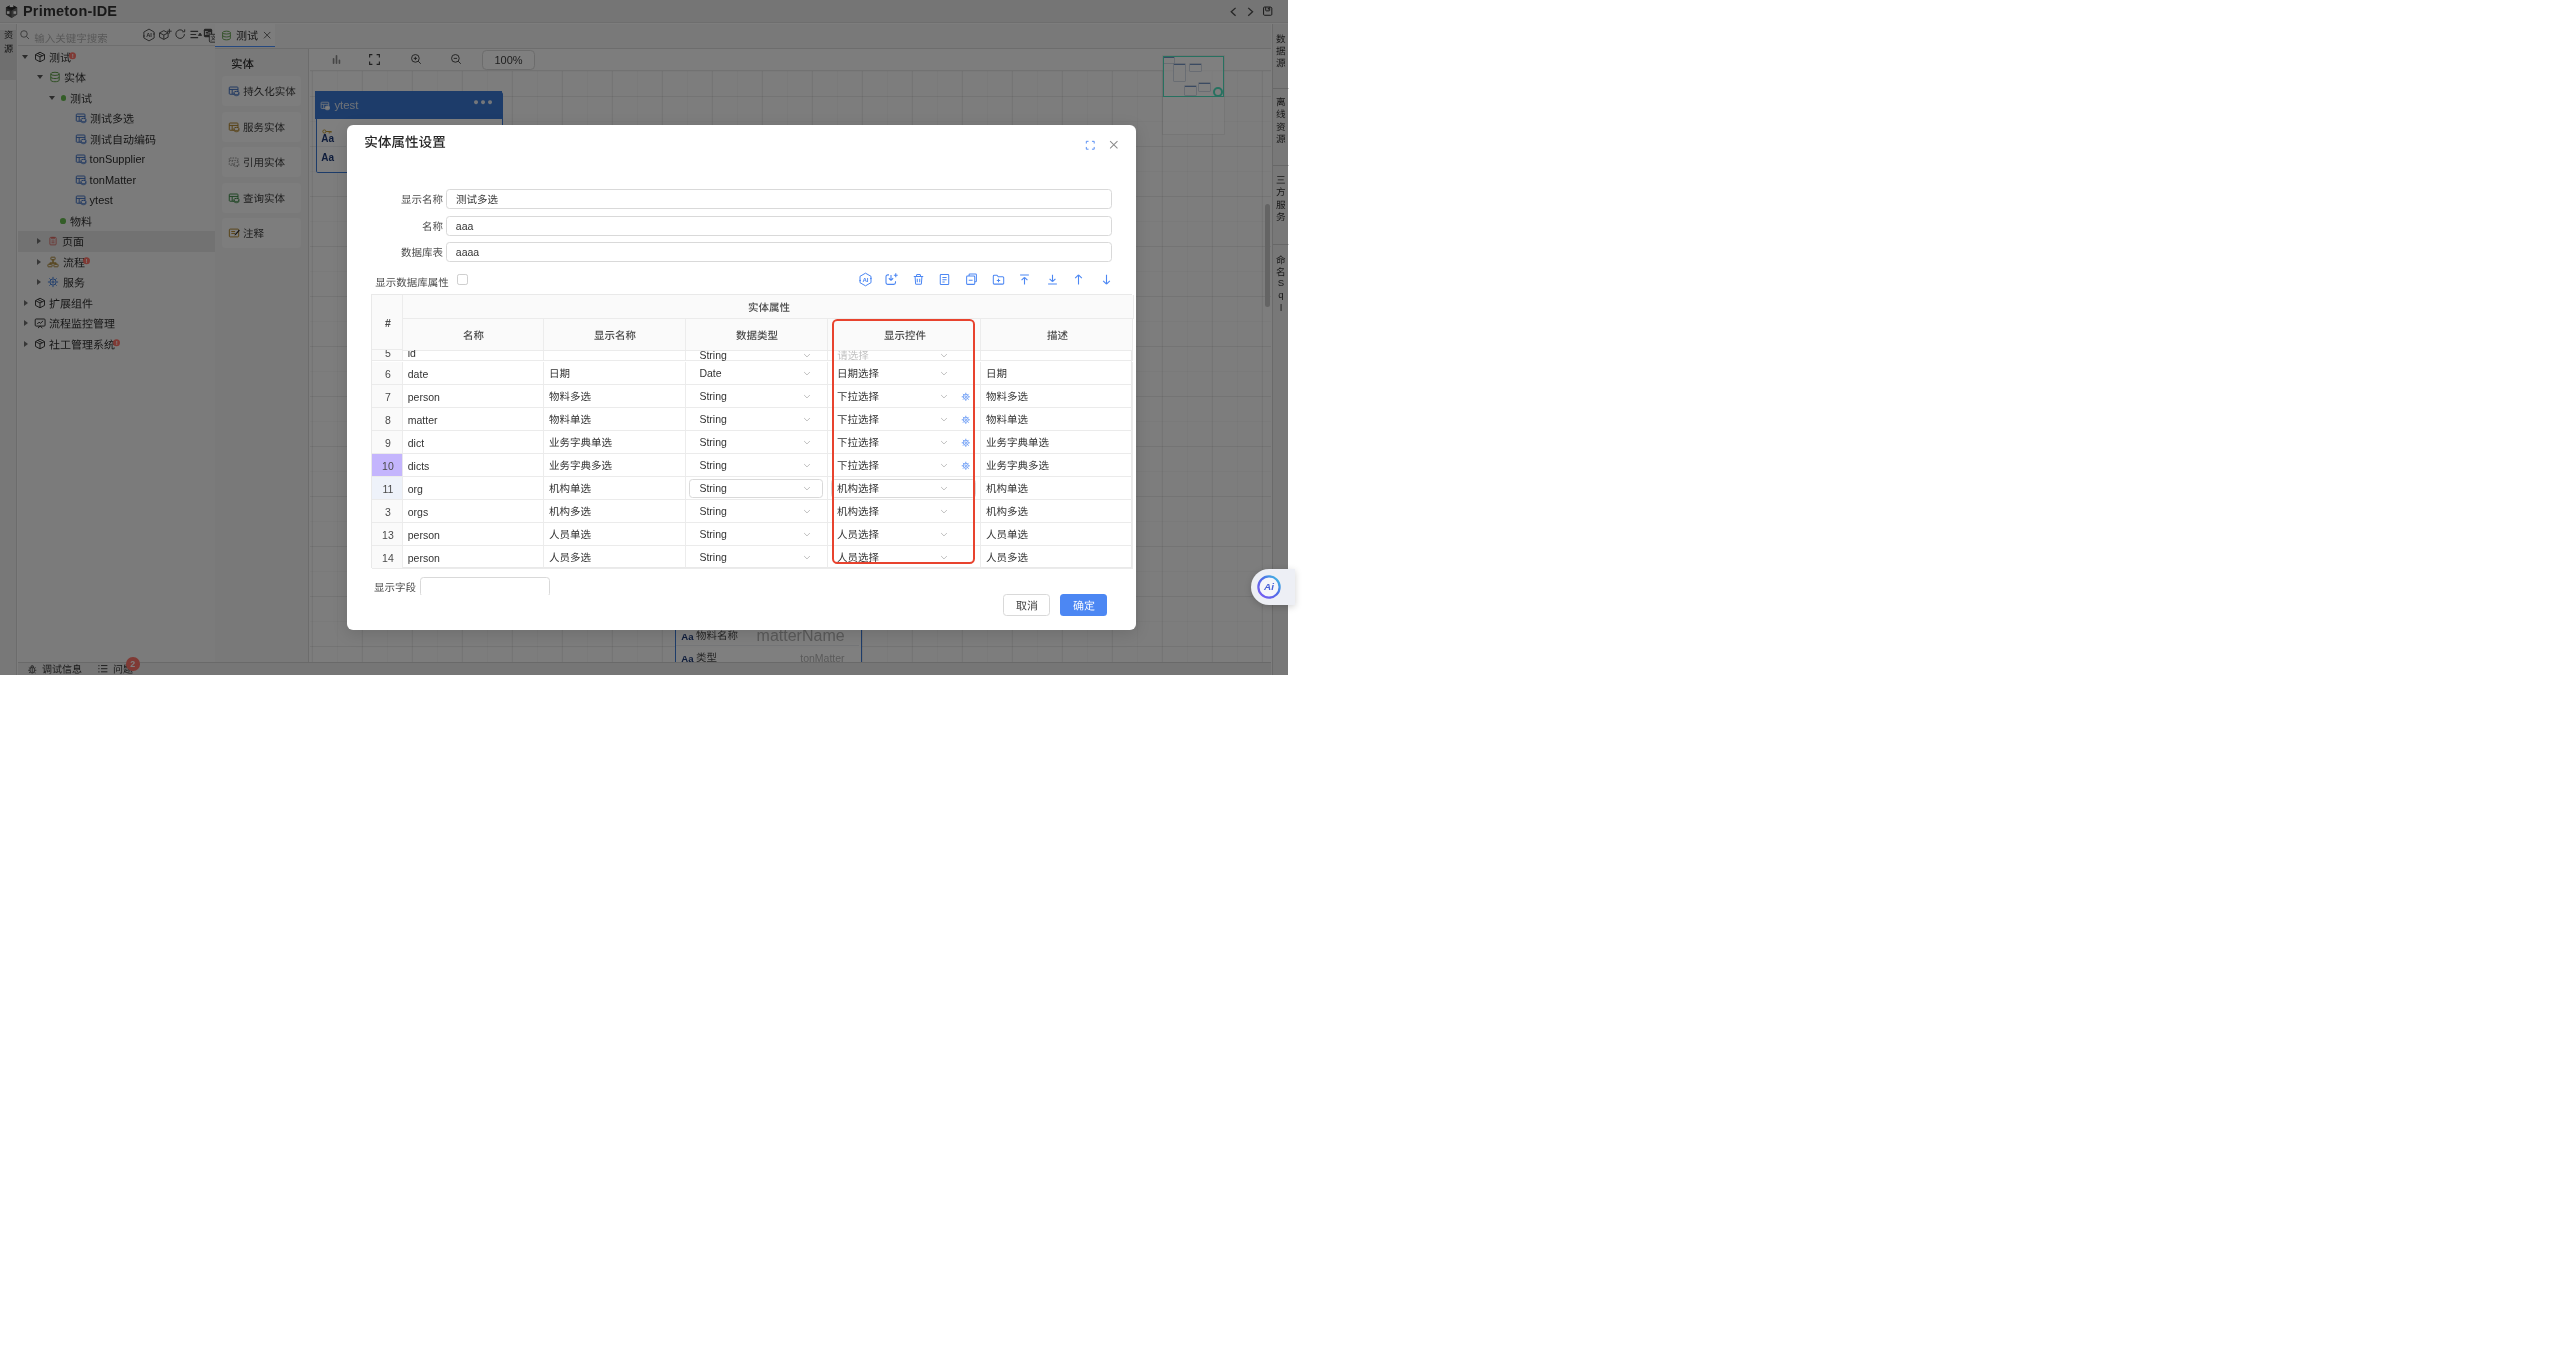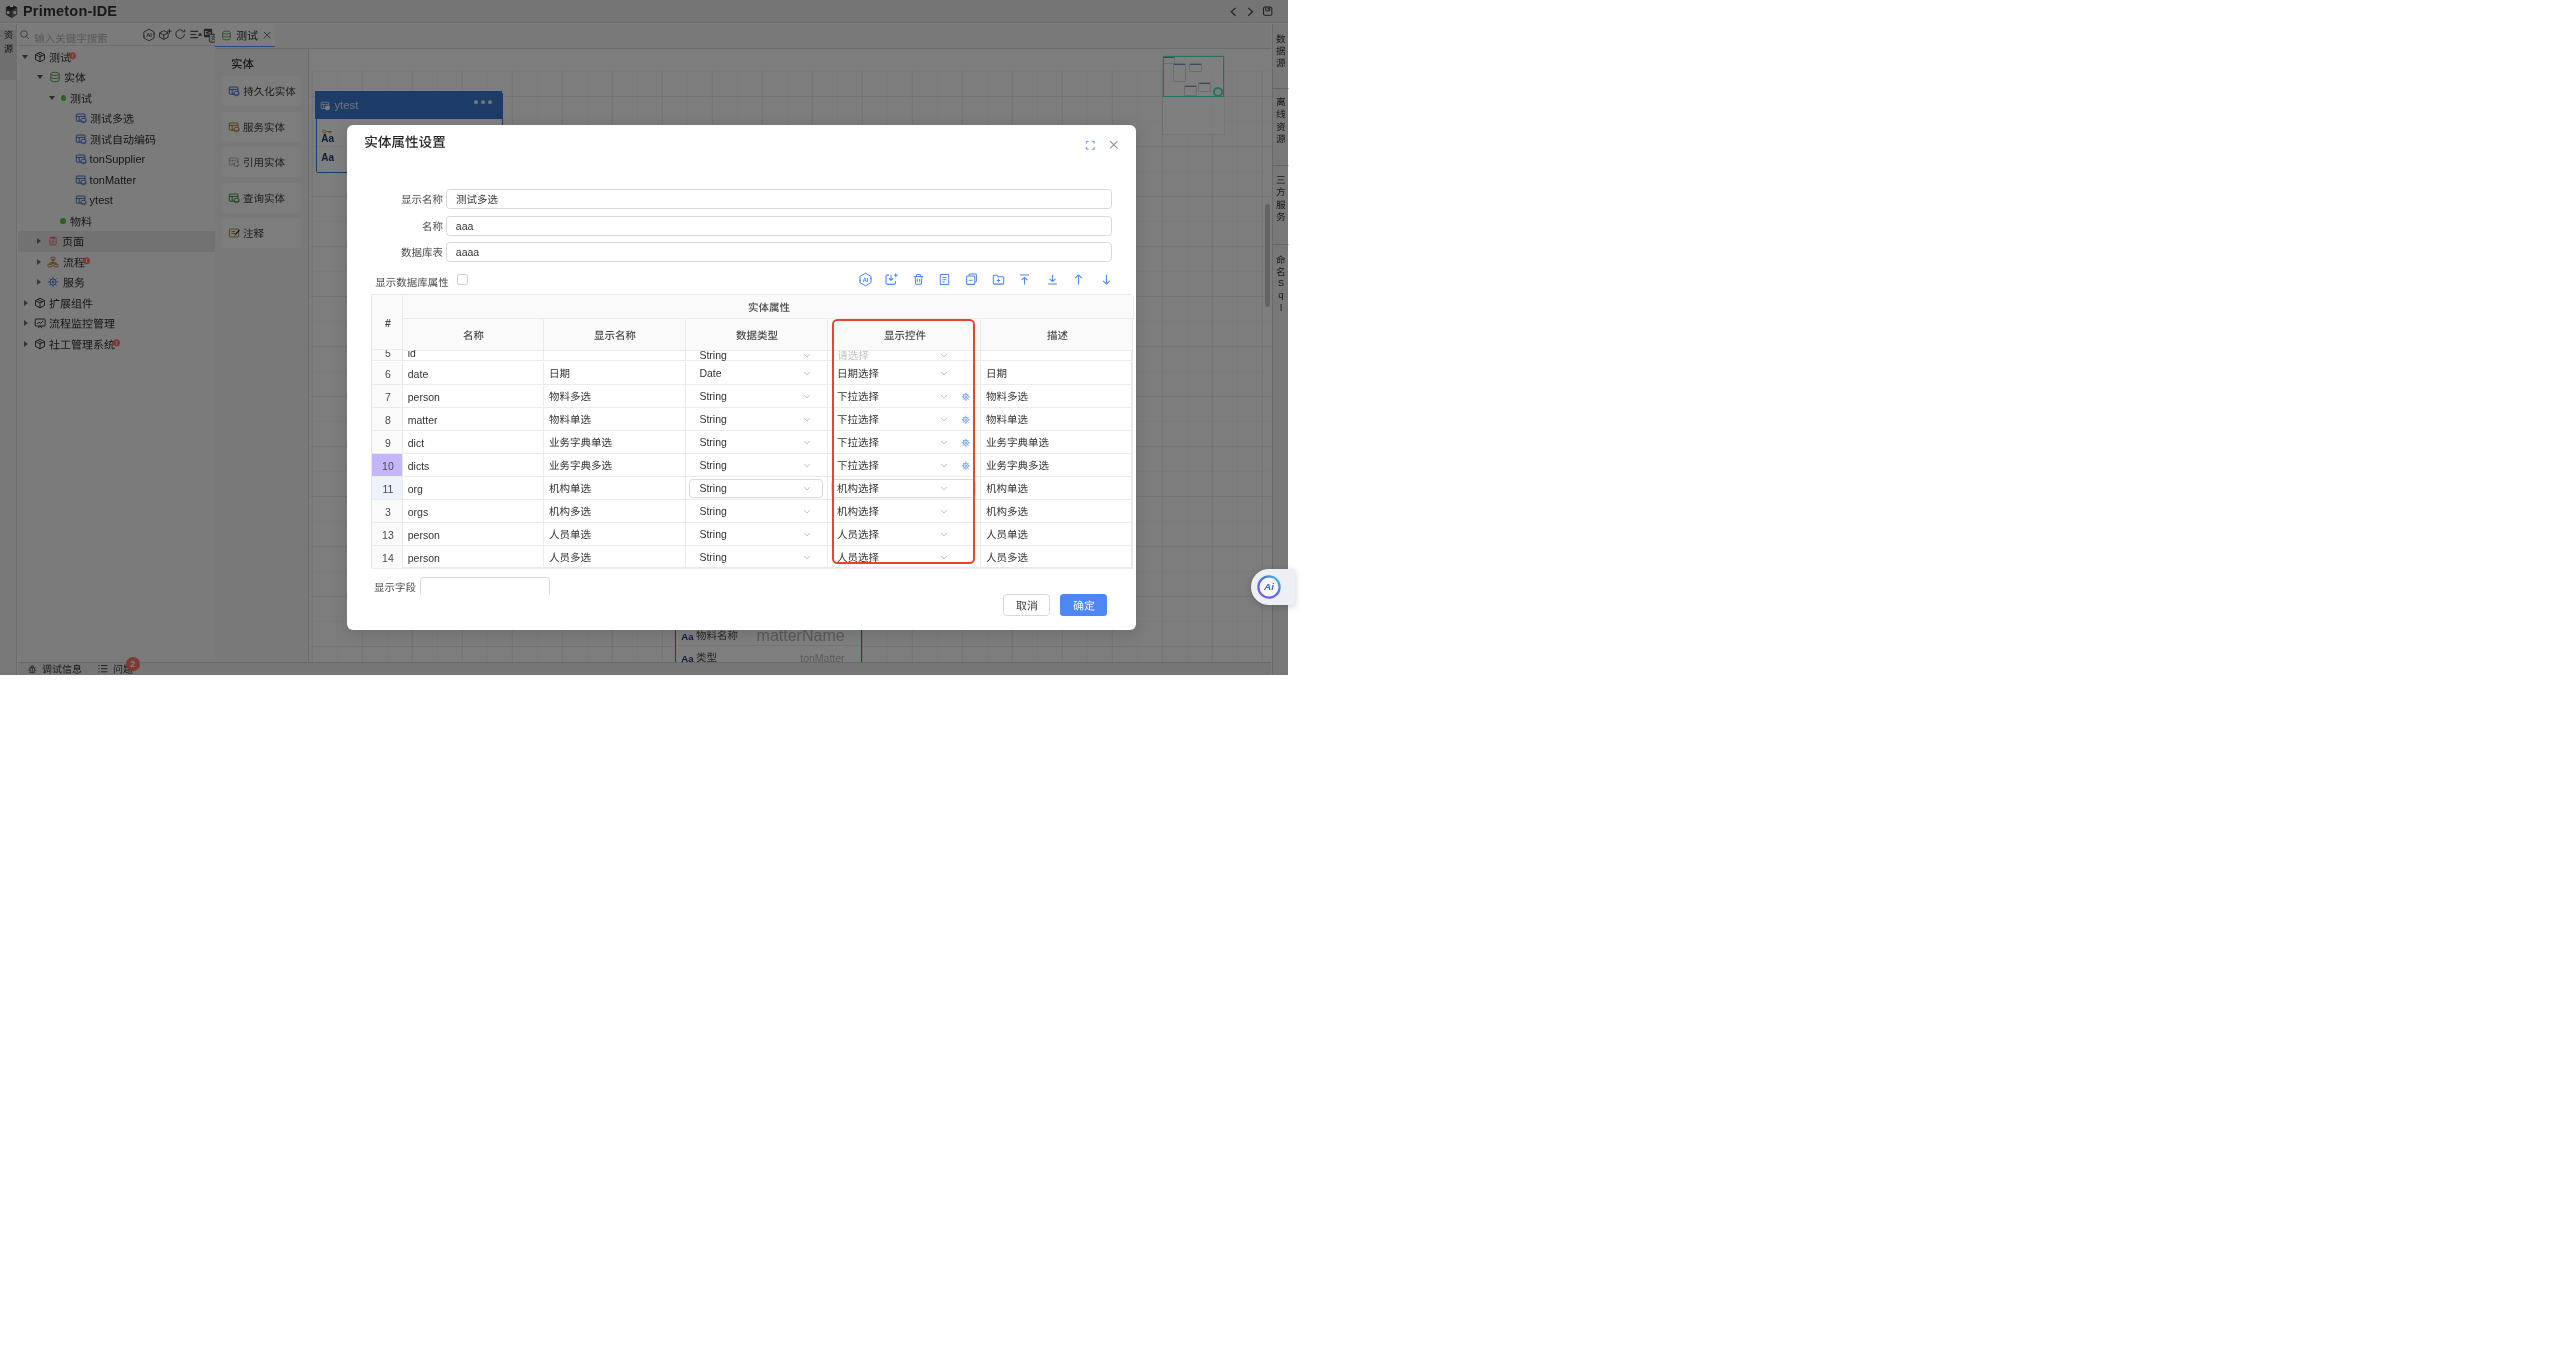--- a/index.html
+++ b/index.html
@@ -750,20 +750,35 @@
               <use href="#zr6CE8" x="0"></use>
               <use href="#zr91CA" x="1000"></use>
             </g>
           </svg>
         </span>
       </div>
 </div>
 
 <div class="ab" id="canvas">
  <div class="ab" id="grid"></div>
+ <div class="ab" id="ctoolbar">
+  <svg class="ab" style="left:20px;top:4.4px;color:#8a8a8a" width="13" height="13" viewBox="0 0 15 15">
+          <use href="#s-bars" stroke="currentColor"></use>
+        </svg>
+  <svg class="ab" style="left:58px;top:4px;color:#3e3e3e" width="13" height="13" viewBox="0 0 15 15">
+          <use href="#s-exp" stroke="currentColor"></use>
+        </svg>
+  <svg class="ab" style="left:100px;top:4px;color:#3e3e3e" width="12.3" height="12.3" viewBox="0 0 14 14">
+          <use href="#s-zin" stroke="currentColor"></use>
+        </svg>
+  <svg class="ab" style="left:140px;top:4px;color:#3e3e3e" width="12.3" height="12.3" viewBox="0 0 14 14">
+          <use href="#s-zout" stroke="currentColor"></use>
+        </svg>
+  <div id="zoompill">100%</div>
+ </div>
 
  <div class="ab" id="ycard">
   <div id="ycardhead">
    <svg class="icn" style="margin-left:5.3px;color:#e8edf5" width="10.5" height="11.4" viewBox="0 0 12 13">
             <use href="#s-ent" stroke="currentColor"></use>
           </svg>
    <span style="margin-left:3.5px;font-size:11.4px;color:#dde4ee">ytest</span>
    <span style="position:absolute;right:8px;top:5.3px;color:#e8edf4;font-size:9.2px;letter-spacing:1.4px">●●●</span>
   </div>
   <svg class="ab" style="left:4.8px;top:35px;color:#c29a33" width="10.5" height="7" viewBox="0 0 12 8">

